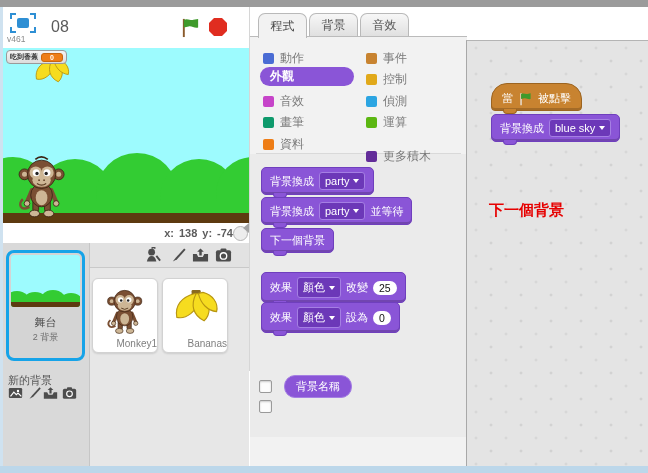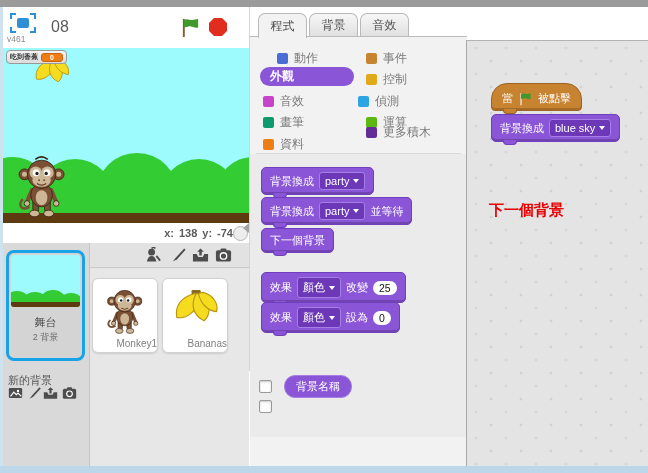--- a/index.html
+++ b/index.html
@@ -290,21 +290,21 @@
       <span>背景</span>
       </div>
     <div class="abs tab" style="left:110px;width:47px">
       <span>音效</span>
       </div>
 
     <div class="abs" id="palcontent"></div>
     <div class="abs" id="blocksbg"></div>
     <div class="abs" id="catdivider"></div>
 
-    <div class="abs catrow" style="left:27px;top:43px">
+    <div class="abs catrow" style="left:13px;top:43px">
       <span class="catsq" style="background-color: rgb(74, 108, 212);"></span>
       <span class="catlabel">動作</span>
       </div>
     <div class="abs" id="catselected" style="background-color: rgb(138, 85, 215);">
       <span>外觀</span>
       </div>
     <div class="abs catrow" style="left:13px;top:86px">
       <span class="catsq" style="background-color: rgb(198, 68, 201);"></span>
       <span class="catlabel">音效</span>
       </div>
@@ -318,29 +318,29 @@
       </div>
 
     <div class="abs catrow" style="left:116px;top:43px">
       <span class="catsq" style="background-color: rgb(200, 131, 48);"></span>
       <span class="catlabel">事件</span>
       </div>
     <div class="abs catrow" style="left:116px;top:64px">
       <span class="catsq" style="background-color: rgb(225, 169, 26);"></span>
       <span class="catlabel">控制</span>
       </div>
-    <div class="abs catrow" style="left:108px;top:86px">
+    <div class="abs catrow" style="left:116px;top:86px">
       <span class="catsq" style="background-color: rgb(44, 165, 226);"></span>
       <span class="catlabel">偵測</span>
       </div>
     <div class="abs catrow" style="left:116px;top:107px">
       <span class="catsq" style="background-color: rgb(92, 183, 18);"></span>
       <span class="catlabel">運算</span>
       </div>
-    <div class="abs catrow" style="left:116px;top:117px">
+    <div class="abs catrow" style="left:116px;top:141px">
       <span class="catsq" style="background-color: rgb(99, 45, 153);"></span>
       <span class="catlabel">更多積木</span>
       </div>
 
     <div class="block" style="left:11px;top:160px">
       <span>背景換成</span>
       <span class="dropdown">
         <span>party</span>
         <span class="caret"></span>
         </span>

